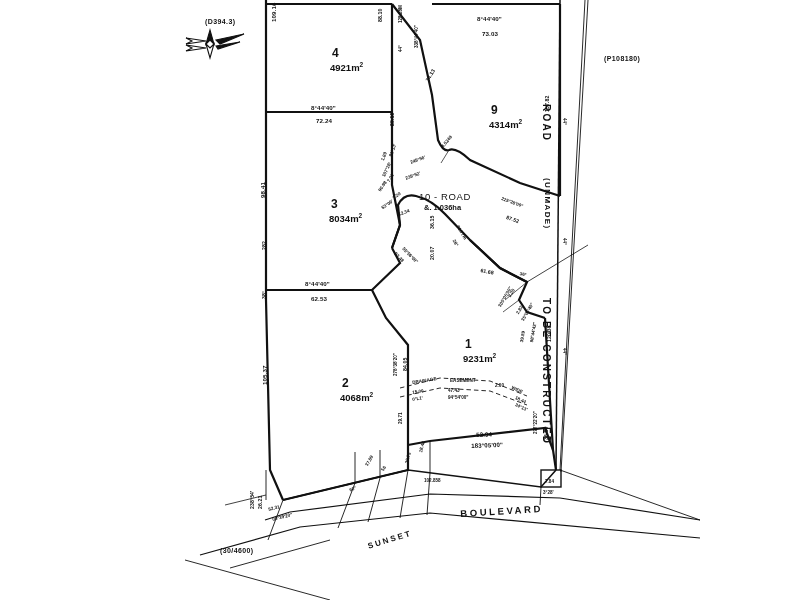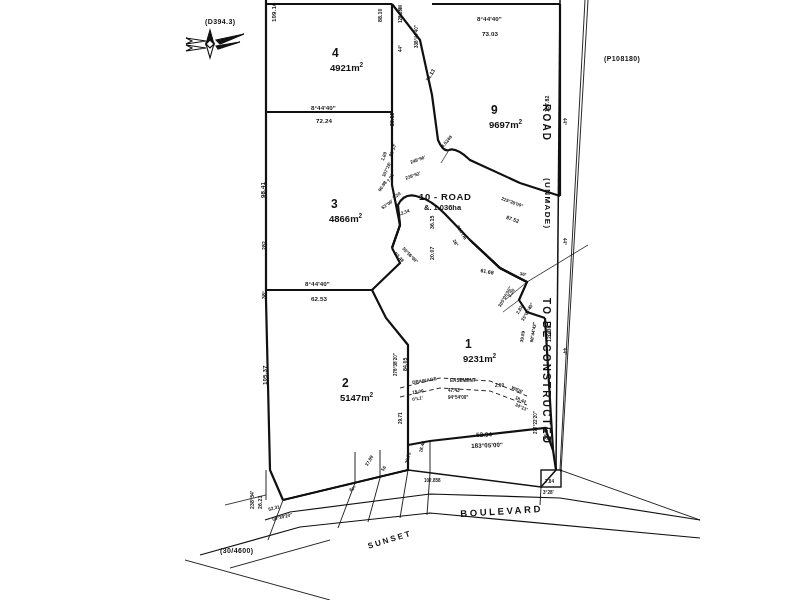--- a/index.html
+++ b/index.html
@@ -29,21 +29,21 @@
   .lot-ar{font-size:9.5px;font-weight:700;}
   .lot-ar sup{font-size:6.5px;vertical-align:super;}
   .dim{font-size:6.2px;font-weight:700;letter-spacing:.1px;}
   .dim-s{font-size:5.2px;font-weight:700;letter-spacing:.1px;}
   .dim-t{font-size:4.6px;font-weight:700;}
   .roadtxt{font-size:10px;font-weight:700;letter-spacing:2.2px;}
   .roadtxt2{font-size:8px;font-weight:700;letter-spacing:1.4px;}
   .street{font-size:9.5px;font-weight:700;letter-spacing:2.6px;}
   .street-s{font-size:8px;font-weight:700;letter-spacing:2.2px;}
   .ref{font-size:7px;font-weight:700;letter-spacing:.4px;}
-  .roadlot{font-size:9.5px;font-weight:700;letter-spacing:.6px;}
+  .roadlot{font-size:9.5px;font-weight:400;letter-spacing:.6px;}
   .roadlot-ar{font-size:7.5px;font-weight:700;}
 </style>
 </head>
 <body>
 
 <div id="plan">
 
   <svg id="plansvg" viewBox="0 0 800 600">
     <g fill="none" stroke="#111111" stroke-linejoin="miter" stroke-linecap="butt">
 
@@ -114,27 +114,27 @@
         <path d="M216,46 L240,42 L218,49 Z"></path>
       </g>
 
     </g>
   </svg>
 
   <div id="overlay">
       <div class="lbl lot-no" style="left: 332px; top: 47px;">4</div>
       <div class="lbl lot-ar" style="left: 330px; top: 62px;"><span>4921m</span><sup>2</sup></div>
       <div class="lbl lot-no" style="left: 491px; top: 104px;">9</div>
-      <div class="lbl lot-ar" style="left: 489px; top: 119px;"><span>9697m</span><sup>2</sup></div>
+      <div class="lbl lot-ar" style="left: 489px; top: 119px;"><span>4314m</span><sup>2</sup></div>
       <div class="lbl lot-no" style="left: 331px; top: 198px;">3</div>
-      <div class="lbl lot-ar" style="left: 329px; top: 213px;"><span>4866m</span><sup>2</sup></div>
+      <div class="lbl lot-ar" style="left: 329px; top: 213px;"><span>8034m</span><sup>2</sup></div>
       <div class="lbl lot-no" style="left: 465px; top: 338px;">1</div>
       <div class="lbl lot-ar" style="left: 463px; top: 353px;"><span>9231m</span><sup>2</sup></div>
       <div class="lbl lot-no" style="left: 342px; top: 377px;">2</div>
-      <div class="lbl lot-ar" style="left: 340px; top: 392px;"><span>5147m</span><sup>2</sup></div>
+      <div class="lbl lot-ar" style="left: 340px; top: 392px;"><span>4068m</span><sup>2</sup></div>
       <div class="lbl roadlot" style="left: 419px; top: 192px;">10 - ROAD</div>
       <div class="lbl roadlot-ar" style="left: 424px; top: 204px;"><span>&amp;.</span> <span>1.036ha</span></div>
       <div class="lbl roadtxt" style="left: 551px; top: 104px; transform: rotate(90deg);">ROAD</div>
       <div class="lbl roadtxt2" style="left: 551px; top: 178px; transform: rotate(90deg);">(UNMADE)</div>
       <div class="lbl roadtxt" style="left: 551px; top: 298px; transform: rotate(90deg);">TO BE CONSTRUCTED</div>
       <div class="lbl dim-t" style="left: 566px; top: 118px; transform: rotate(90deg);">44°</div>
       <div class="lbl dim-t" style="left: 566px; top: 238px; transform: rotate(90deg);">44°</div>
       <div class="lbl dim-t" style="left: 566px; top: 348px; transform: rotate(90deg);">44°</div>
       <div class="lbl street" style="left: 460px; top: 509px; transform: rotate(-3.5deg);">BOULEVARD</div>
       <div class="lbl street-s" style="left: 367px; top: 543px; transform: rotate(-17deg);">SUNSET</div>

